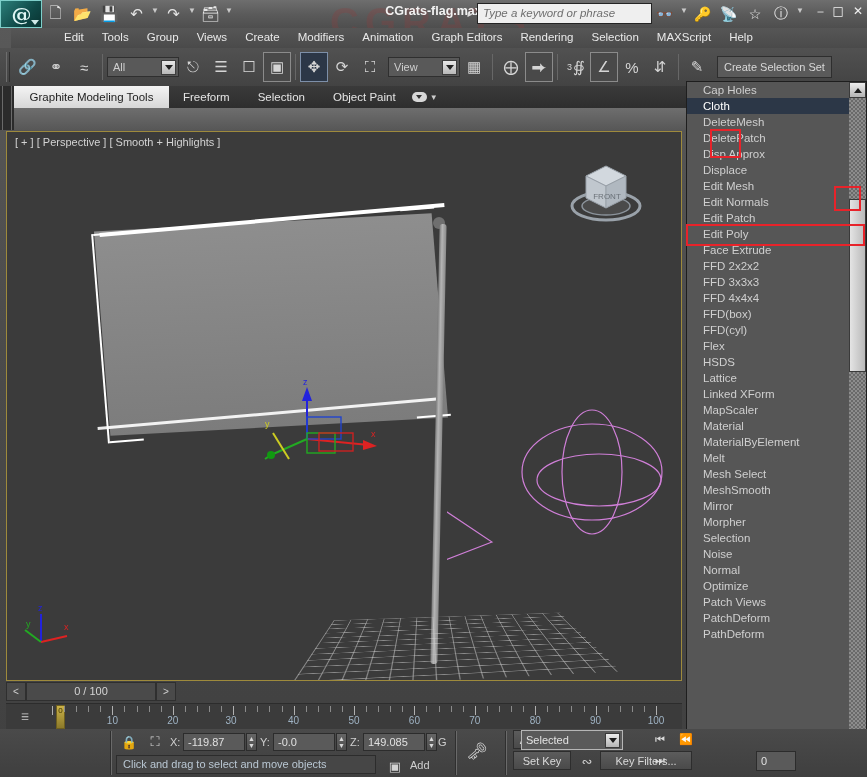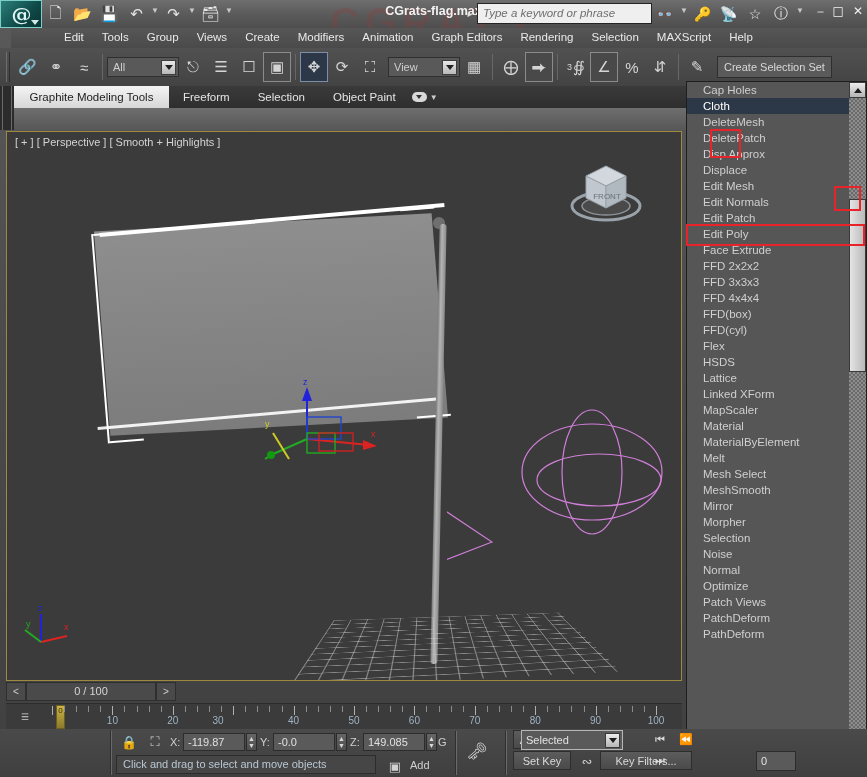--- a/index.html
+++ b/index.html
@@ -522,21 +522,21 @@
         <div class="tick" style="left: 565.44px;"></div>
         <div class="tick" style="left: 577.52px;"></div>
         <div class="tickL" style="left: 589.6px;"></div>
         <div class="tick" style="left: 601.68px;"></div>
         <div class="tick" style="left: 613.76px;"></div>
         <div class="tick" style="left: 625.84px;"></div>
         <div class="tick" style="left: 637.92px;"></div>
         <div class="tickL" style="left: 650px;"></div>
         <div class="ticklbl" style="left: 106.4px;">10</div>
         <div class="ticklbl" style="left: 166.8px;">20</div>
-        <div class="ticklbl" style="left: 212px; text-align: center;">30</div>
+        <div class="ticklbl" style="left: 225px; text-align: center;">30</div>
         <div class="ticklbl" style="left: 287.6px;">40</div>
         <div class="ticklbl" style="left: 348px;">50</div>
         <div class="ticklbl" style="left: 408.4px;">60</div>
         <div class="ticklbl" style="left: 468.8px;">70</div>
         <div class="ticklbl" style="left: 529.2px;">80</div>
         <div class="ticklbl" style="left: 589.6px;">90</div>
         <div class="ticklbl" style="left: 650px;">100</div>
       </div>
   </div>
 

